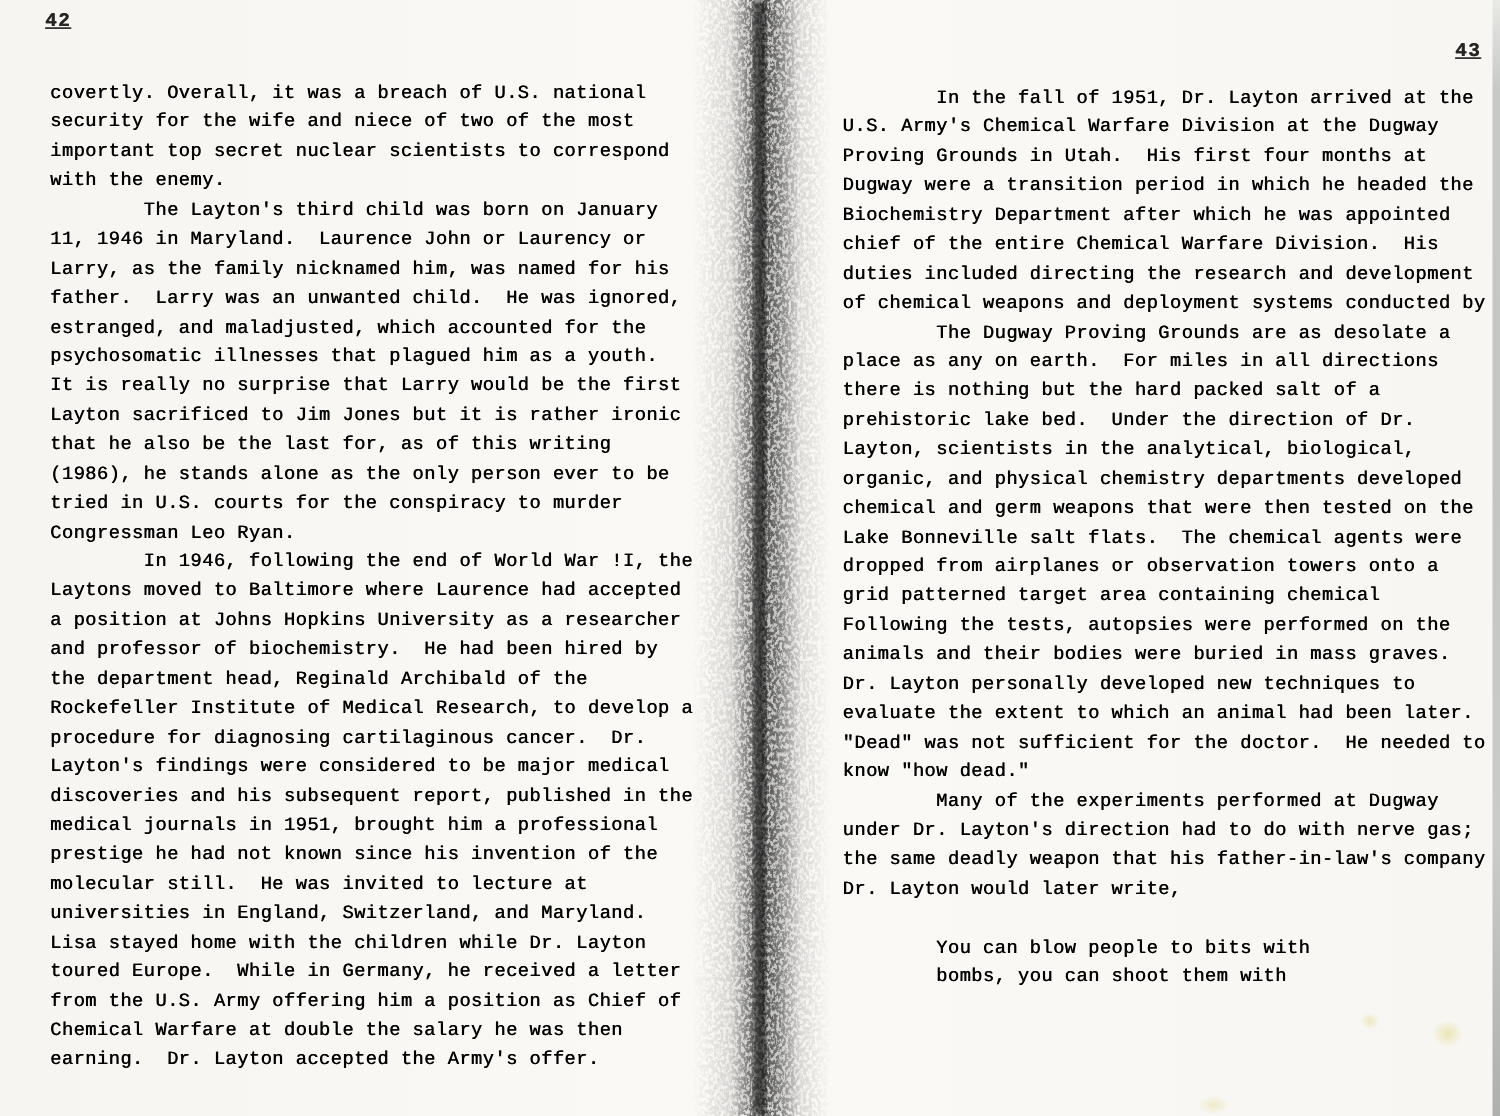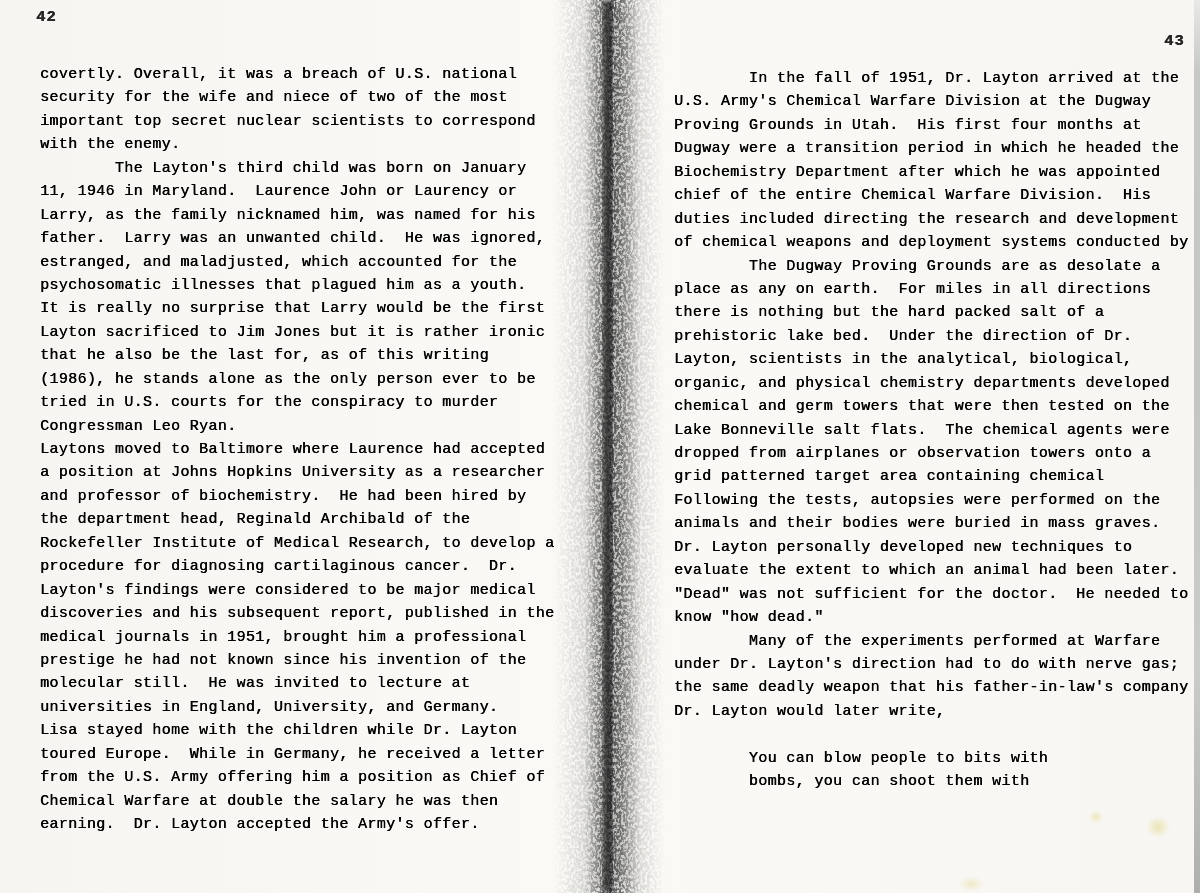--- a/index.html
+++ b/index.html
@@ -11,20 +11,21 @@
     font-family: "Liberation Mono", "DejaVu Sans Mono", monospace;
   }
   .page-number {
     position: absolute;
     font-size: 15.5px;
     font-weight: bold;
     color: #262626;
     letter-spacing: 1px;
     text-shadow: 0.4px 0 0 currentColor;
     white-space: pre;
+    text-decoration: underline;
   }
   #pn-left  { left: 36px;  top: 8px;  }
   #pn-right { left: 1164px; top: 32px; }
   .text-block {
     position: absolute;
     font-size: 15px;
     color: #000000;
     letter-spacing: 0.35px;
     text-shadow: 0.4px 0 0 currentColor;
     margin-top: 16px;
@@ -76,32 +77,33 @@
     <div class="line">Larry, as the family nicknamed him, was named for his</div>
     <div class="line">father.  Larry was an unwanted child.  He was ignored,</div>
     <div class="line">estranged, and maladjusted, which accounted for the</div>
     <div class="line">psychosomatic illnesses that plagued him as a youth.</div>
     <div class="line">It is really no surprise that Larry would be the first</div>
     <div class="line">Layton sacrificed to Jim Jones but it is rather ironic</div>
     <div class="line">that he also be the last for, as of this writing</div>
     <div class="line">(1986), he stands alone as the only person ever to be</div>
     <div class="line">tried in U.S. courts for the conspiracy to murder</div>
     <div class="line">Congressman Leo Ryan.</div>
+    <div class="line">        In 1946, following the end of World War !I, the</div>
     <div class="line">Laytons moved to Baltimore where Laurence had accepted</div>
     <div class="line">a position at Johns Hopkins University as a researcher</div>
     <div class="line">and professor of biochemistry.  He had been hired by</div>
     <div class="line">the department head, Reginald Archibald of the</div>
     <div class="line">Rockefeller Institute of Medical Research, to develop a</div>
     <div class="line">procedure for diagnosing cartilaginous cancer.  Dr.</div>
     <div class="line">Layton's findings were considered to be major medical</div>
     <div class="line">discoveries and his subsequent report, published in the</div>
     <div class="line">medical journals in 1951, brought him a professional</div>
     <div class="line">prestige he had not known since his invention of the</div>
     <div class="line">molecular still.  He was invited to lecture at</div>
-    <div class="line">universities in England, University, and Germany.</div>
+    <div class="line">universities in England, Switzerland, and Maryland.</div>
     <div class="line">Lisa stayed home with the children while Dr. Layton</div>
     <div class="line">toured Europe.  While in Germany, he received a letter</div>
     <div class="line">from the U.S. Army offering him a position as Chief of</div>
     <div class="line">Chemical Warfare at double the salary he was then</div>
     <div class="line">earning.  Dr. Layton accepted the Army's offer.</div>
   </div>
 
 <div id="pn-right" class="page-number">43</div>
 
 <div id="right-text" class="text-block">
@@ -112,31 +114,31 @@
     <div class="line">Biochemistry Department after which he was appointed</div>
     <div class="line">chief of the entire Chemical Warfare Division.  His</div>
     <div class="line">duties included directing the research and development</div>
     <div class="line">of chemical weapons and deployment systems conducted by</div>
     <div class="line">        The Dugway Proving Grounds are as desolate a</div>
     <div class="line">place as any on earth.  For miles in all directions</div>
     <div class="line">there is nothing but the hard packed salt of a</div>
     <div class="line">prehistoric lake bed.  Under the direction of Dr.</div>
     <div class="line">Layton, scientists in the analytical, biological,</div>
     <div class="line">organic, and physical chemistry departments developed</div>
-    <div class="line">chemical and germ towers that were then tested on the</div>
+    <div class="line">chemical and germ weapons that were then tested on the</div>
     <div class="line">Lake Bonneville salt flats.  The chemical agents were</div>
     <div class="line">dropped from airplanes or observation towers onto a</div>
     <div class="line">grid patterned target area containing chemical</div>
     <div class="line">Following the tests, autopsies were performed on the</div>
     <div class="line">animals and their bodies were buried in mass graves.</div>
     <div class="line">Dr. Layton personally developed new techniques to</div>
     <div class="line">evaluate the extent to which an animal had been later.</div>
     <div class="line">"Dead" was not sufficient for the doctor.  He needed to</div>
     <div class="line">know "how dead."</div>
-    <div class="line">        Many of the experiments performed at Warfare</div>
+    <div class="line">        Many of the experiments performed at Dugway</div>
     <div class="line">under Dr. Layton's direction had to do with nerve gas;</div>
     <div class="line">the same deadly weapon that his father-in-law's company</div>
     <div class="line">Dr. Layton would later write,</div>
     <div class="line"></div>
     <div class="line">        You can blow people to bits with</div>
     <div class="line">        bombs, you can shoot them with</div>
   </div>
 
 <svg id="gutter" width="112" height="893" viewBox="0 0 112 893" preserveAspectRatio="none" xmlns="http://www.w3.org/2000/svg">
   <defs>

